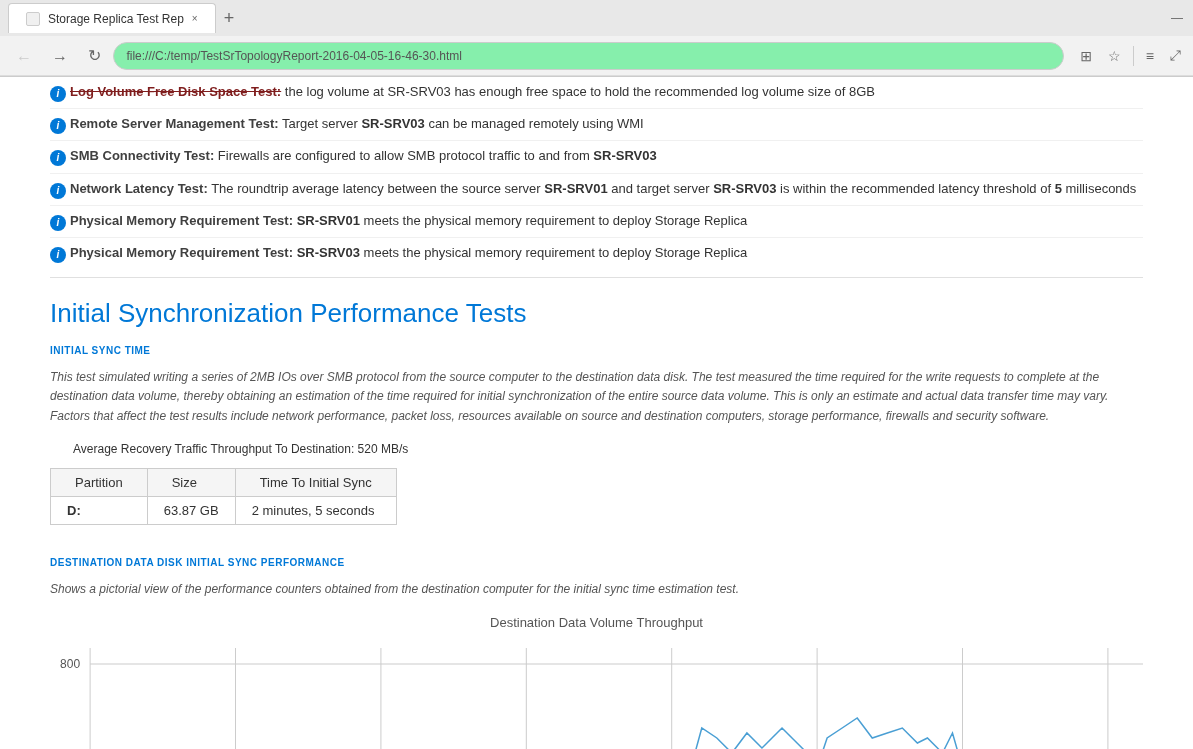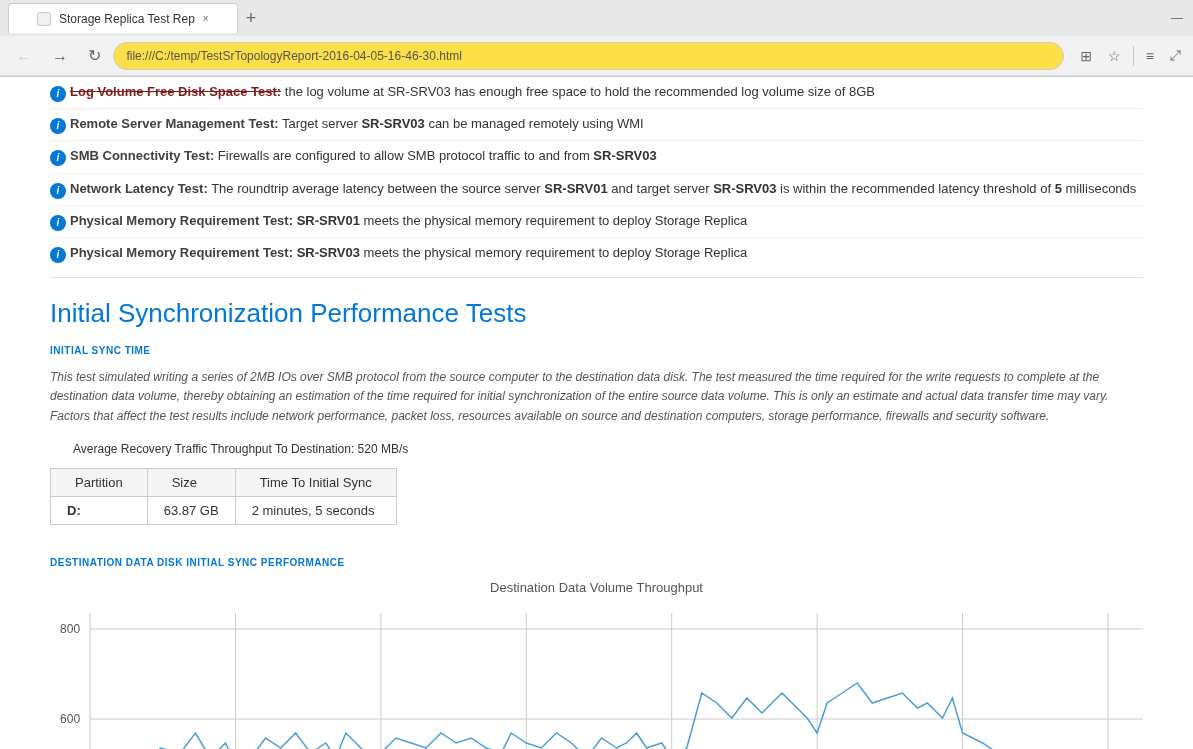--- a/index.html
+++ b/index.html
@@ -1,30 +1,30 @@
 <!DOCTYPE html>
 <html><head>
   <meta charset="utf-8">
   <style>
     * { margin: 0; padding: 0; box-sizing: border-box; }
     body { font-family: 'Segoe UI', Arial, sans-serif; font-size: 14px; background: #fff; color: #333; overflow-x: hidden; }
 
     
     .browser-chrome { background: #f2f2f2; border-bottom: 1px solid #ccc; }
     .tab-bar { display: flex; align-items: center; height: 36px; background: #e8e8e8; padding: 0 0 0 8px; }
-    .tab { display: flex; align-items: center; background: #fff; border: 1px solid #ccc; border-bottom: none; height: 30px; padding: 0 28px; font-size: 12px; color: #333; gap: 8px; min-width: 200px; border-radius: 4px 4px 0 0; }
+    .tab { display: flex; align-items: center; background: #fff; border: 1px solid #ccc; border-bottom: none; height: 30px; padding: 0 17px; font-size: 12px; color: #333; gap: 8px; min-width: 200px; border-radius: 4px 4px 0 0; }
     .tab-close { cursor: pointer; color: #666; font-size: 10px; }
     .tab-new { background: transparent; border: none; padding: 0 8px; font-size: 18px; color: #666; cursor: pointer; display: flex; align-items: center; }
     .tab-spacer { flex: 1; }
     .tab-minimize { padding: 0 10px; font-size: 12px; color: #666; cursor: pointer; }
 
     .nav-bar { display: flex; align-items: center; height: 40px; background: #f2f2f2; padding: 0 8px; gap: 4px; border-bottom: 1px solid #ddd; }
     .nav-btn { background: none; border: none; cursor: pointer; padding: 4px 8px; color: #666; font-size: 16px; border-radius: 4px; }
     .nav-btn.disabled { color: #ccc; cursor: default; }
-    .address-bar { flex: 1; display: flex; align-items: center; background: #fde047; border: 1px solid #ccc; border-radius: 20px; padding: 0 12px; height: 28px; font-size: 12px; color: #333; }
+    .address-bar { flex: 1; display: flex; align-items: center; background: #86efac; border: 1px solid #ccc; border-radius: 20px; padding: 0 12px; height: 28px; font-size: 12px; color: #333; }
     .address-text { flex: 1; color: #555; font-size: 12px; }
     .nav-right { display: flex; align-items: center; gap: 8px; margin-left: 8px; }
     .nav-right-btn { background: none; border: none; cursor: pointer; color: #666; font-size: 14px; padding: 4px; }
 
     
     .page-content { padding: 0; overflow-y: auto; }
     .content-wrapper { max-width: 1193px; padding: 0 50px 40px 50px; }
 
     
     .info-list { border-bottom: 1px solid #e0e0e0; padding-bottom: 8px; margin-bottom: 0; }
@@ -175,20 +175,21 @@
             <td>D:</td>
             <td>63.87 GB</td>
             <td>2 minutes, 5 seconds</td>
           </tr>
         </tbody>
       </table>
     </div>
 
     <div class="chart-section">
       <h2 class="subsection-title">DESTINATION DATA DISK INITIAL SYNC PERFORMANCE</h2>
+      <p class="description-text">Shows a pictorial view of the performance counters obtained from the destination computer for the initial sync time estimation test.</p>
 
       <p class="chart-title-text">Destination Data Volume Throughput</p>
 
       <div class="chart-container">
         <svg class="chart-svg" viewBox="0 0 1090 200" preserveAspectRatio="none">
 
           <text x="30" y="30" font-size="12" fill="#555" text-anchor="end">800</text>
           <text x="30" y="120" font-size="12" fill="#555" text-anchor="end">600</text>
 
           <line x1="40" y1="26" x2="1090" y2="26" stroke="#ccc" stroke-width="1"></line>

